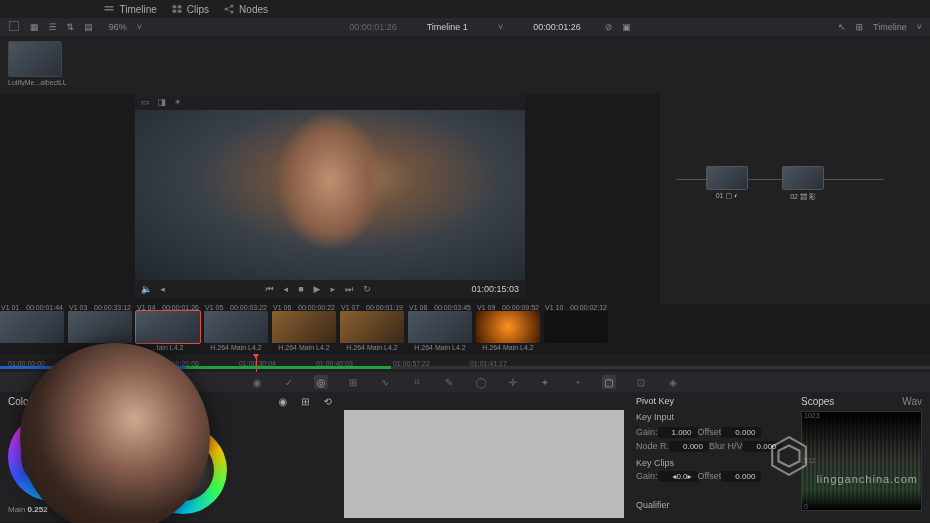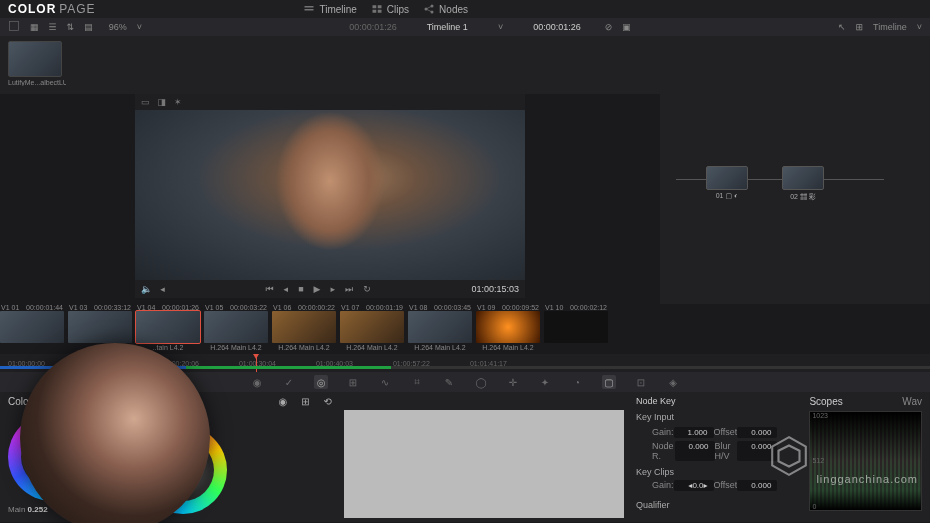--- a/index.html
+++ b/index.html
@@ -53,42 +53,38 @@
   .wheels-hdr .tab.dim{color:#666}
   .wheel-row{display:flex;gap:30px;margin-top:6px;align-items:center}
   .wheel{width:88px;height:88px;border-radius:50%;background:conic-gradient(#ff3355,#ffcc00,#33ff55,#00ccff,#3355ff,#cc33ff,#ff3355);position:relative;display:flex;align-items:center;justify-content:center}
   .wheel::after{content:"";width:62px;height:62px;border-radius:50%;background:radial-gradient(circle,#888 0%,#333 60%,#1a1a1d 100%);position:absolute}
   .wheel-dot{width:6px;height:6px;border-radius:50%;background:#fff;position:absolute;z-index:2}
   .wheel-lbl{text-align:center;font-size:9px;color:#aaa;margin-top:2px}
   .wheel-params{display:flex;gap:10px;font-size:8px;color:#888;margin-top:4px;justify-content:center}
   .key-prev{flex:0 0 280px;background:#bbb;margin:18px 4px 4px 4px}
   .key-panel{flex:0 0 165px;padding:4px 8px;font-size:9px}
   .key-panel .hdr{color:#ccc;margin-bottom:6px}
-  .key-panel .row{display:flex;justify-content:space-between;margin:3px 16px;color:#888}
+  .key-panel .row{display:flex;margin:3px 0;color:#888}
   .key-panel .val{background:#151518;padding:1px 6px;border-radius:2px;color:#ccc;min-width:40px;text-align:right;font-size:8px}
   .scopes{flex:1;padding:4px 8px;position:relative;overflow:hidden}
   .scopes .hdr{display:flex;font-size:10px;color:#888}
   .scopes .hdr .active{color:#ccc}
   .scope-img{margin-top:4px;height:100px;background:linear-gradient(0deg,#000 0%,rgba(40,80,40,.3) 20%,rgba(80,40,40,.2) 50%,#000 100%),repeating-linear-gradient(90deg,rgba(80,255,120,.15) 0 2px,transparent 2px 4px);border:1px solid #333;position:relative}
   .scope-tick{position:absolute;left:2px;font-size:7px;color:#666}
   .overlay-face{position:absolute;left:20px;bottom:-10px;width:190px;height:190px;border-radius:50%;background:radial-gradient(circle at 60% 40%,#d0a890 0%,#8a6050 30%,#3a2820 60%,#1a1210 100%);z-index:50;box-shadow:0 0 20px rgba(0,0,0,.6)}
   .watermark{position:absolute;right:12px;bottom:38px;z-index:60;color:rgba(255,255,255,.55);text-align:right;pointer-events:none}
   .watermark .cn{font-size:22px;font-weight:700;letter-spacing:2px}
   .watermark .en{font-size:11px;letter-spacing:1px}
   .wm-logo{position:absolute;right:120px;bottom:46px;width:42px;height:42px;z-index:60;opacity:.45;pointer-events:none}
   svg{display:block}
 </style>
 </head>
 <body>
 
 <div class="topbar">
-  <div class="left">
-    <span class="title-accent">COLOR</span>
-    <span class="title-thin">PAGE</span>
-  </div>
   <div class="right">
     <span>
         <svg class="ico" viewBox="0 0 16 16">
           <rect x="2" y="4" width="12" height="2" fill="#aaa"></rect>
           <rect x="2" y="8" width="12" height="2" fill="#aaa"></rect>
         </svg>
         <span>Timeline</span>
       </span>
     <span>
         <svg class="ico" viewBox="0 0 16 16">
@@ -309,42 +305,42 @@
         <div class="wheel">
             <div class="wheel-dot"></div>
           </div>
       </div>
     </div>
   </div>
 
   <div class="key-prev"></div>
 
   <div class="key-panel">
-    <div class="hdr">Node Key</div>
+    <div class="hdr">Pivot Key</div>
     <div style="color:#aaa;margin:5px 0">Key Input</div>
     <div class="row">
         <span>Gain:</span>
         <span class="val">1.000</span>
         <span>Offset</span>
         <span class="val">0.000</span>
       </div>
     <div class="row">
         <span>Node R.</span>
         <span class="val">0.000</span>
         <span>Blur H/V</span>
         <span class="val">0.000</span>
       </div>
     <div style="color:#aaa;margin:6px 0 2px">Key Clips</div>
     <div class="row">
         <span>Gain:</span>
         <span class="val">◂<span>0.0</span>▸</span>
         <span>Offset</span>
         <span class="val">0.000</span>
       </div>
-    <div style="color:#aaa;margin-top:9px">Qualifier</div>
+    <div style="color:#aaa;margin-top:18px">Qualifier</div>
   </div>
 
   <div class="scopes">
     <div class="hdr">
       <span class="active">Scopes</span>
       <span style="flex:1"></span>
       <span>Wav</span>
     </div>
     <div class="scope-img">
       <div class="scope-tick" style="top:0">1023</div>

